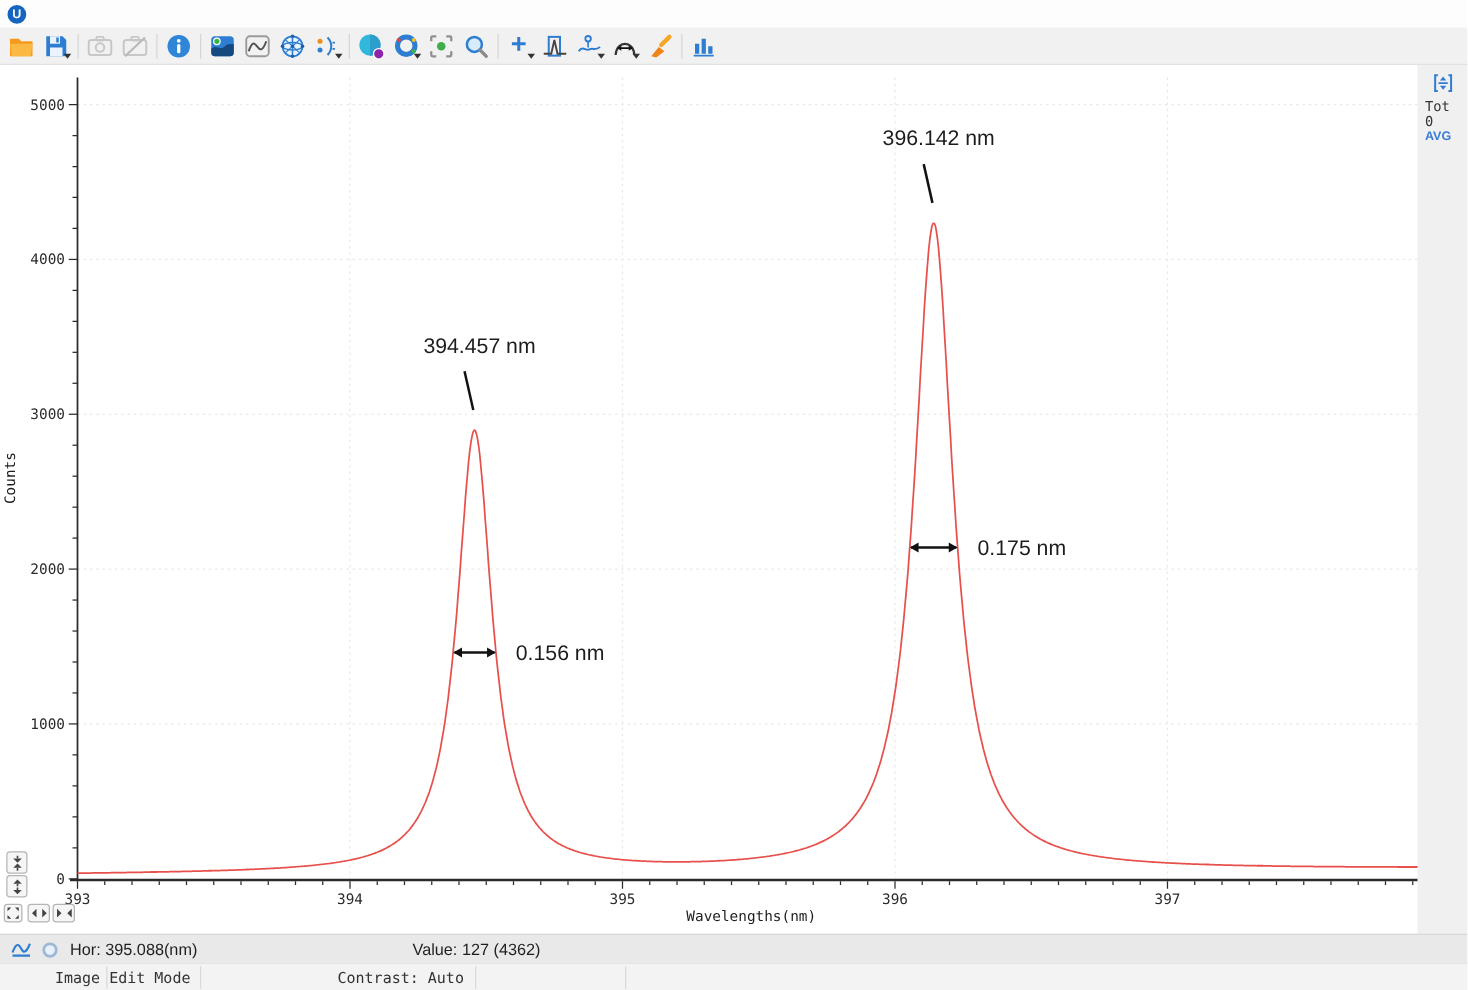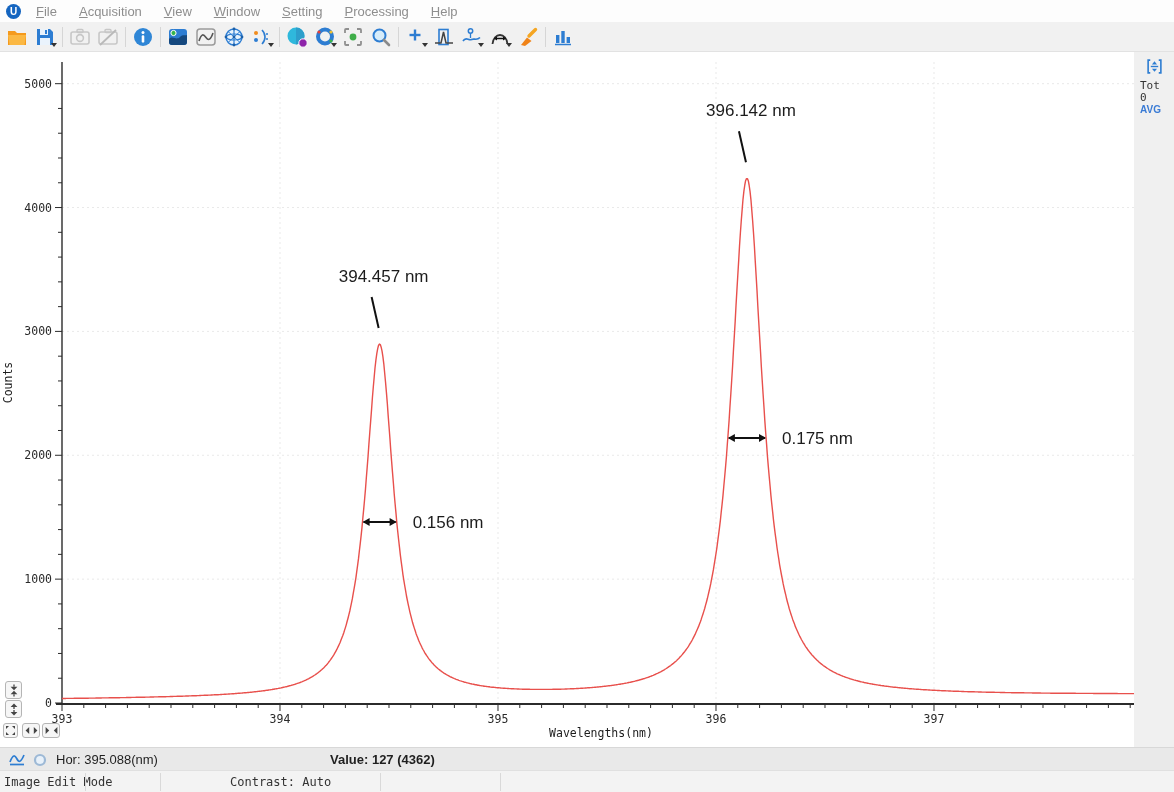--- a/index.html
+++ b/index.html
@@ -43,36 +43,27 @@
 
   
   .statusbar { height:23px; background:#e9e9e9; border-top:1px solid #d8d8d8;
     position:relative; font-size:13px; color:#1f1f1f; }
   .statusbar .sb-icon { position:absolute; top:3px; }
   .sb-text { position:absolute; top:4px; }
 
   .modebar { height:22px; background:#f3f3f3; border-top:1px solid #e0e0e0; position:relative;
     font-family:"DejaVu Sans Mono", monospace; font-size:12px; color:#333; }
   .modebar .cell-sep { position:absolute; top:2px; width:1px; height:18px; background:#d9d9d9; }
-  .mb-text { position:absolute; top:4px; }
+  .mb-text { position:absolute; top:4px;margin-left:40px; }
 </style>
 </head>
 <body>
 
 <div class="menubar">
   <div class="app-logo">U</div>
-  <div style="display:flex;">
-      <span class="menu-item">File</span>
-      <span class="menu-item">Acquisition</span>
-      <span class="menu-item">View</span>
-      <span class="menu-item">Window</span>
-      <span class="menu-item">Setting</span>
-      <span class="menu-item">Processing</span>
-      <span class="menu-item">Help</span>
-    </div>
 </div>
 
 <div class="toolbar">
 
   <div class="tbtn">
     <svg width="22" height="22" viewBox="0 0 22 22">
       <path d="M2 5 h7 l2 2 h9 v12 h-18 z" fill="#f59a1d"></path>
       <path d="M2 9 h18 l-1.5 10 h-15 z" fill="#fbb843"></path>
     </svg>
   </div>
@@ -410,21 +401,21 @@
       <path d="M2 11 C5 3 7 4 9 8 C11 12 13 11 16 4" fill="none" stroke="#2d7dd2" stroke-width="1.7"></path>
       <line x1="2" y1="13.5" x2="16" y2="13.5" stroke="#2d7dd2" stroke-width="1.7"></line>
     </svg>
   </span>
   <span class="sb-icon" style="left:33px; top:5px;">
     <svg width="14" height="14" viewBox="0 0 14 14">
       <circle cx="7" cy="7" r="5" fill="#e8f1fa" stroke="#9db9d6" stroke-width="2.2"></circle>
     </svg>
   </span>
   <span class="sb-text" style="left:56px;">Hor: 395.088(nm)</span>
-  <span class="sb-text" style="left:330px;font-weight:bold;">Value: 127 (4362)</span>
+  <span class="sb-text" style="left:330px;">Value: 127 (4362)</span>
 </div>
 
 <div class="modebar">
   <span class="mb-text" style="left:4px;">Image Edit Mode</span>
   <span class="mb-text" style="left:230px;">Contrast: Auto</span>
   <div class="cell-sep" style="left:85px;"></div>
   <div class="cell-sep" style="left:160px;"></div>
   <div class="cell-sep" style="left:380px;"></div>
   <div class="cell-sep" style="left:500px;"></div>
 </div>

